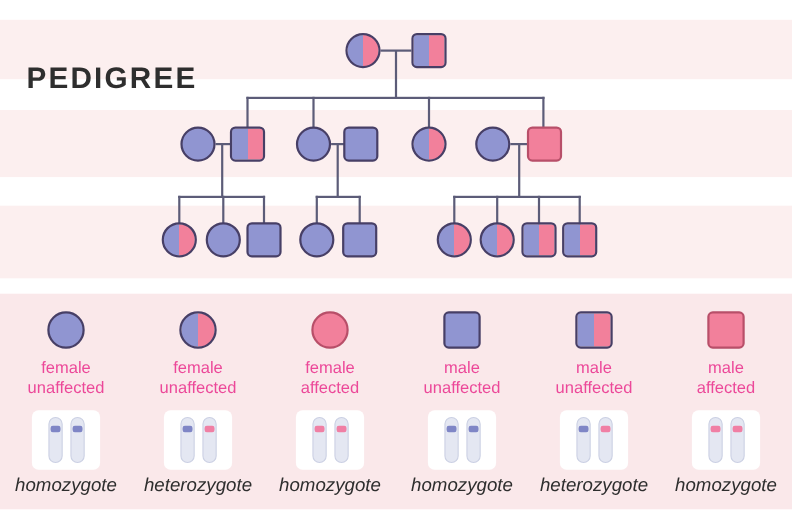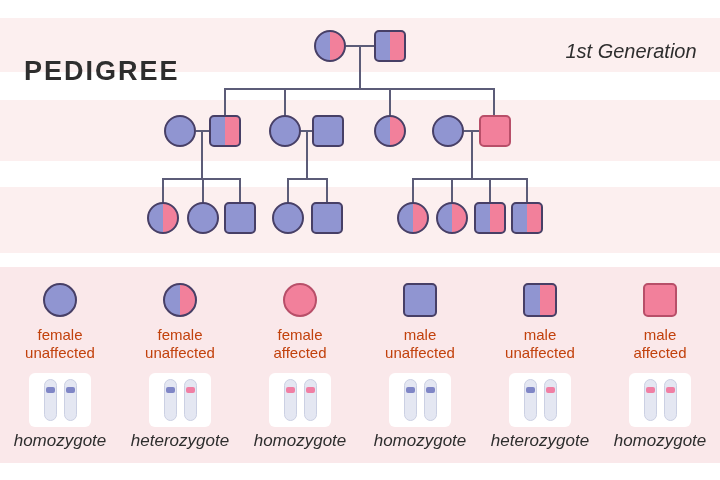--- a/index.html
+++ b/index.html
@@ -17,21 +17,21 @@
   .gen-label {
     position:absolute; left:555px; width:152px; text-align:center;
     font-size:20px; font-style:italic; color:#2e2e2e; font-weight:500;
   }
   .tline { position:absolute; background:#5C5C78; }
   .node { position:absolute; box-sizing:border-box; border:2px solid #4C4878; }
   .node.circle { border-radius:50%; }
   .node.square { border-radius:5px; }
   .legend-label {
     position:absolute; width:120px; text-align:center; font-size:15px;
-    line-height:18px; color:#c2410c;
+    line-height:18px; color:#ec4899;
   }
   .geno-tile {
     position:absolute; width:62px; height:54px; background:#ffffff; border-radius:6px;
     display:flex; align-items:center; justify-content:center; gap:7px;
   }
   .chromo {
     position:relative; width:13px; height:42px; border-radius:7px;
     background:#E4E7F2; border:1px solid #CBD0E3; box-sizing:border-box;
   }
   .cband { position:absolute; top:7px; left:1px; right:1px; height:6px; border-radius:2px; }
@@ -45,21 +45,20 @@
 
 <div class="stage">
 
   <div class="band pink" style="top:18px;  height:54px;"></div>
   <div class="band pink" style="top:100px; height:61px;"></div>
   <div class="band pink" style="top:187px; height:66px;"></div>
   <div class="band pink2" style="top:267px; height:196px;"></div>
 
   <div class="page-title">PEDIGREE</div>
 
-  <div class="gen-label" style="top:40px;">1st Generation</div>
 
   <div id="tree">
       <div class="tline" style="left: 346px; top: 45px; width: 28px; height: 2px; background: rgb(92, 92, 120);"></div>
       <div class="tline" style="left: 359px; top: 46px; width: 2px; height: 44px; background: rgb(92, 92, 120);"></div>
       <div class="tline" style="left: 224px; top: 88px; width: 271px; height: 2px; background: rgb(92, 92, 120);"></div>
       <div class="tline" style="left: 224px; top: 88px; width: 2px; height: 28px; background: rgb(92, 92, 120);"></div>
       <div class="tline" style="left: 284px; top: 88px; width: 2px; height: 28px; background: rgb(92, 92, 120);"></div>
       <div class="tline" style="left: 389px; top: 88px; width: 2px; height: 28px; background: rgb(92, 92, 120);"></div>
       <div class="tline" style="left: 493px; top: 88px; width: 2px; height: 28px; background: rgb(92, 92, 120);"></div>
       <div class="tline" style="left: 196px; top: 130px; width: 14px; height: 2px; background: rgb(92, 92, 120);"></div>

